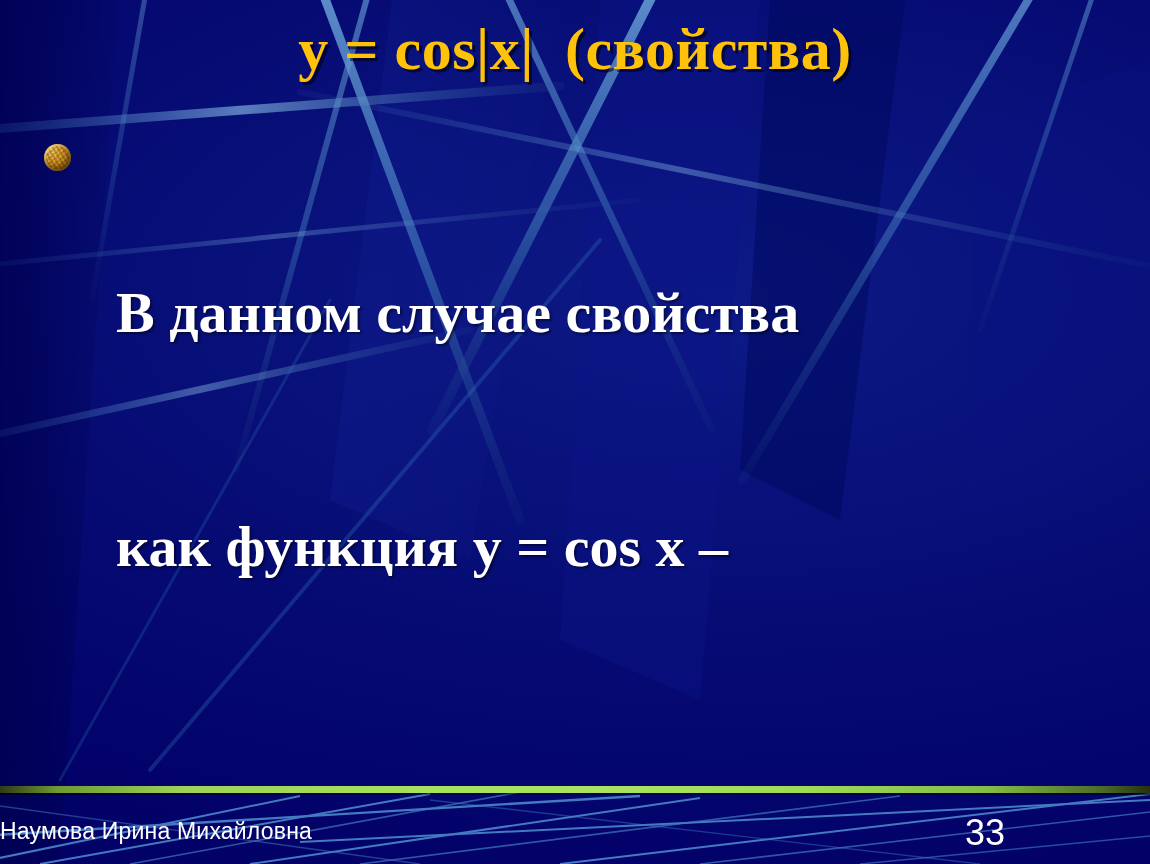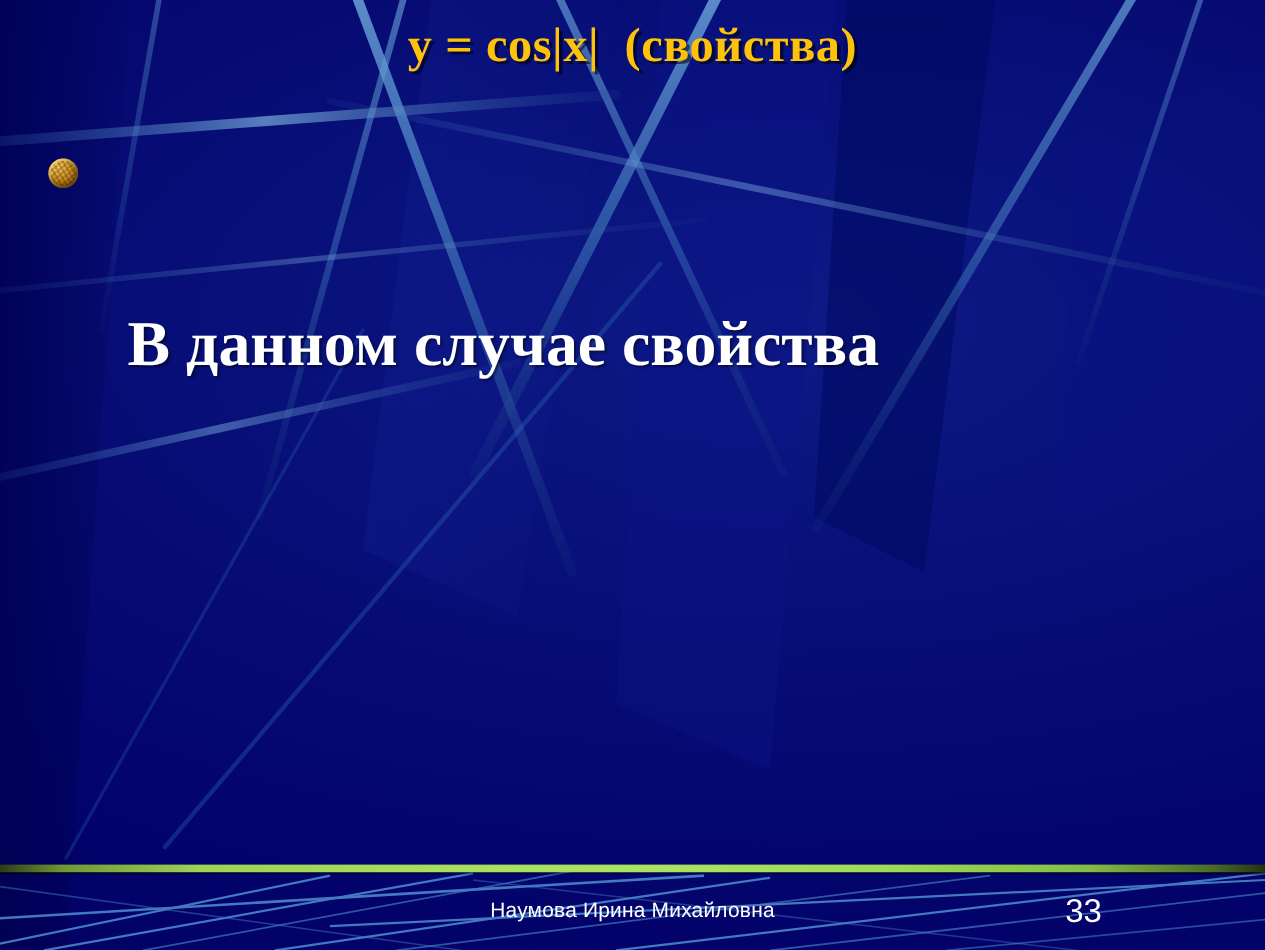--- a/index.html
+++ b/index.html
@@ -50,21 +50,21 @@
   }
 
   
   .title {
     position: absolute;
     left: 0;
     right: 0;
     top: 18px;
     text-align: center;
     color: #FFC20A;
-    font-size: 44px;
+    font-size: 60px;
     font-weight: bold;
     letter-spacing: 0.5px;
     line-height: 1.05;
     text-shadow: 3px 3px 0 rgba(0,0,0,0.55);
     white-space: pre;
   }
 
   
   .body-block {
     position: absolute;
@@ -107,36 +107,36 @@
     text-shadow: 2px 2px 2px rgba(0,0,0,0.45);
   }
   .body-lines li { display: block; margin-left: 36px; }
 
   
   .footer-name {
     position: absolute;
     left: 0;
     right: 0;
     top: 818px;
-    text-align: center;
+    text-align: left;
     color: #FFFFFF;
     font-family: "Liberation Sans", "DejaVu Sans", sans-serif;
-    font-size: 19px;
+    font-size: 23px;
     font-weight: normal;
     letter-spacing: 0.2px;
   }
   .slide-number {
     position: absolute;
     left: 955px;
     top: 812px;
     width: 60px;
     text-align: center;
     color: #FFFFFF;
     font-family: "Liberation Sans", "DejaVu Sans", sans-serif;
-    font-size: 30px;
+    font-size: 36px;
   }
 </style>
 </head>
 <body>
 
 <div class="slide">
 
   <div class="bg-base"></div>
 
   <svg class="bg-svg" viewBox="0 0 1150 864" preserveAspectRatio="none">
@@ -202,20 +202,21 @@
   </svg>
 
   <div class="footer-rule"></div>
 
   <div class="title">y = cos|x|  (свойства)</div>
 
   <div class="body-block">
     <span class="bullet-dot"></span>
     <ul class="body-lines">
       <li>В данном случае свойства</li>
+      <li>как функция y = cos x –</li>
       
       
       
       
       
     </ul>
   </div>
 
   <div class="footer-name">Наумова Ирина  Михайловна</div>
   <div class="slide-number">33</div>

